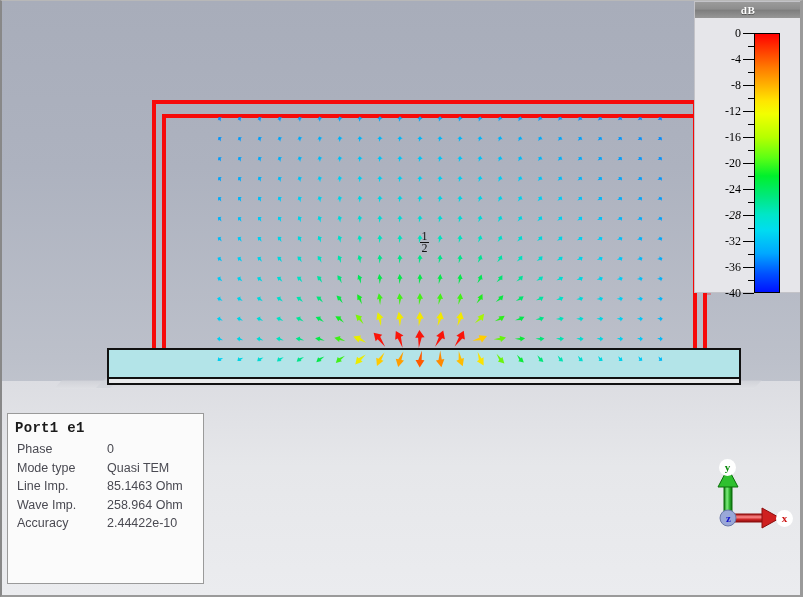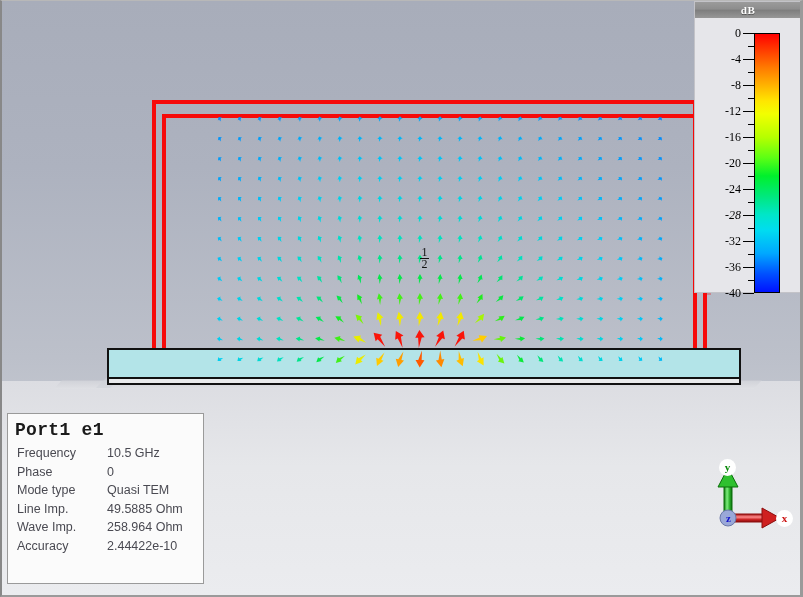--- a/index.html
+++ b/index.html
@@ -72,21 +72,21 @@
     background:#cfd2d8;transform:skewX(-45deg);transform-origin:top left;opacity:.6;
   }
 
   
   #field{position:absolute;left:0;top:0;width:800px;height:594px;pointer-events:none;}
 
   
   .modelabel{
     position:absolute;left:418px;top:230px;
     font-family:"Liberation Serif", serif;font-size:12px;line-height:11px;
-    color:#111;text-align:center;letter-spacing:0;margin-top:16px;
+    color:#111;text-align:center;letter-spacing:0;
   }
   .modelabel .bar{border-top:1px solid #111;display:block;width:9px;margin:0 auto;}
 
   
   #legend{
     position:absolute;left:692px;top:0;width:108px;height:292px;
     background:#e6e6ea;border:1px solid #c3c3c8;box-sizing:border-box;
   }
   #legend-title{
     height:16px;width:100%;box-sizing:border-box;
@@ -123,21 +123,21 @@
   }
 
   
   #infopanel{
     position:absolute;left:5px;top:412px;width:197px;height:171px;
     background:#fbfbfb;border:1px solid #9a9a9a;box-sizing:border-box;
     padding:5px 0 0 0;
   }
   #info-title{
     font-family:"Liberation Mono", monospace;font-weight:bold;
-    font-size:18px;color:#1b1b1b;padding:1px 16px 4px 7px;letter-spacing:.3px;
+    font-size:14px;color:#1b1b1b;padding:1px 16px 4px 7px;letter-spacing:.3px;
   }
   .inforow{display:flex;font-size:12.5px;color:#4a4a52;line-height:18.5px;padding-left:9px;}
   .inforow .k{width:90px;flex:0 0 90px;}
   .inforow .v{flex:1;}
 </style>
 </head>
 <body>
 
 <div id="app">
 
@@ -533,34 +533,30 @@
           <div class="tick" style="top: 275px;"></div>
           <div class="ticklabel" style="top: 275px;">-40</div>
         </div>
     </div>
   </div>
 
   <div id="infopanel">
     <div id="info-title">Port1 e1</div>
     <div id="info-rows">
         <div class="inforow">
-          <div class="k">Frequency</div>
-          <div class="v">10.5 GHz</div>
-        </div>
-        <div class="inforow">
           <div class="k">Phase</div>
           <div class="v">0</div>
         </div>
         <div class="inforow">
           <div class="k">Mode type</div>
           <div class="v">Quasi TEM</div>
         </div>
         <div class="inforow">
           <div class="k">Line Imp.</div>
-          <div class="v">49.5885 Ohm</div>
+          <div class="v">85.1463 Ohm</div>
         </div>
         <div class="inforow">
           <div class="k">Wave Imp.</div>
           <div class="v">258.964 Ohm</div>
         </div>
         <div class="inforow">
           <div class="k">Accuracy</div>
           <div class="v">2.44422e-10</div>
         </div>
       </div>

